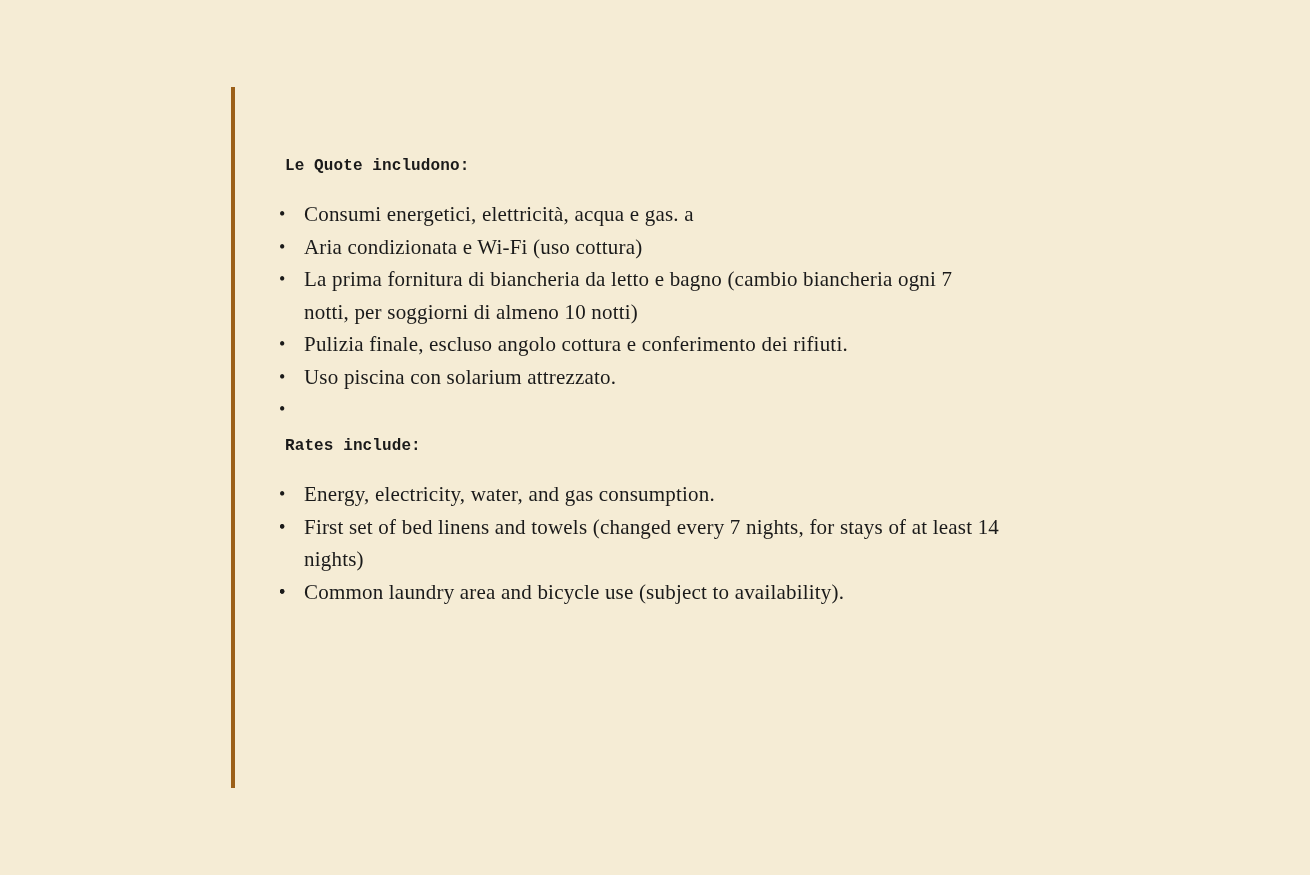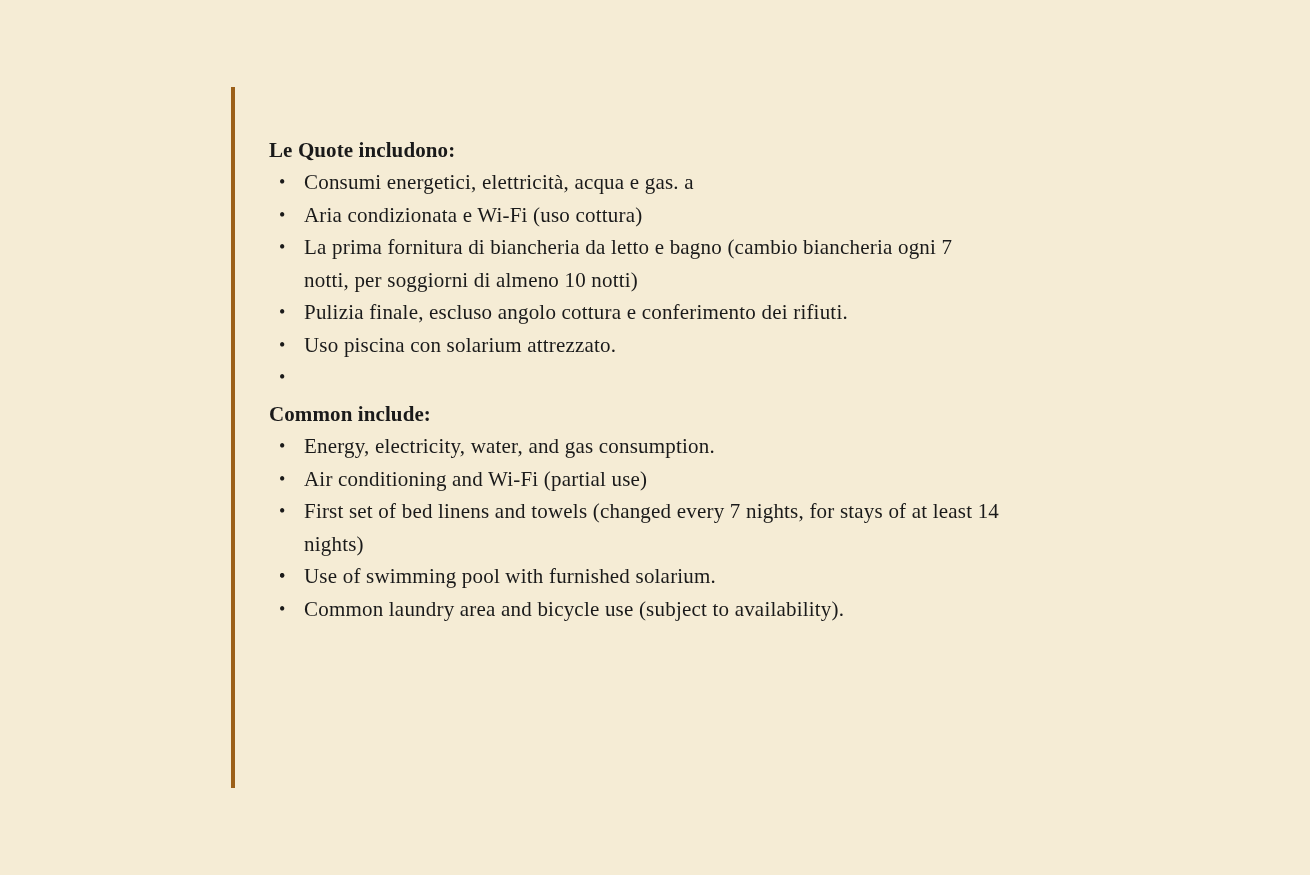--- a/index.html
+++ b/index.html
@@ -24,24 +24,25 @@
     background: #9b5f18;
   }
   .content {
     position: absolute;
     left: 269px;
     top: 134px;
     width: 780px;
   }
   .section-title {
     font-weight: bold;
-    font-size: 21px;
+    font-size: 16px;
     line-height: 32px;
-    margin: 0;
+    margin: 16px;
     letter-spacing: 0.1px;
+    font-family: Liberation Mono, monospace;
   }
   ul.items {
     list-style: none;
     margin: 0;
     padding: 0;
   }
   ul.items li {
     position: relative;
     padding-left: 35px;
     font-size: 21px;
@@ -73,24 +74,24 @@
       <li><span class="bullet">•</span><span class="item-text">Consumi energetici, elettricità, acqua e gas. a</span></li>
       <li><span class="bullet">•</span><span class="item-text">Aria condizionata e Wi-Fi (uso cottura)</span></li>
       <li><span class="bullet">•</span><span class="item-text wrap-it-1">La prima fornitura di biancheria da letto e bagno (cambio biancheria ogni 7 notti, per soggiorni di almeno 10 notti)</span></li>
       <li><span class="bullet">•</span><span class="item-text">Pulizia finale, escluso angolo cottura e conferimento dei rifiuti.</span></li>
       <li><span class="bullet">•</span><span class="item-text">Uso piscina con solarium attrezzato.</span></li>
       <li><span class="bullet">•</span></li>
     </ul>
   </div>
 
   <div class="section">
-    <h2 class="section-title">Common include:</h2>
+    <h2 class="section-title">Rates include:</h2>
     <ul class="items">
       <li><span class="bullet">•</span><span class="item-text">Energy, electricity, water, and gas consumption.</span></li>
-      <li><span class="bullet">•</span><span class="item-text">Air conditioning and Wi-Fi (partial use)</span></li>
+      <li><span class="bullet">•</span></li>
       <li><span class="bullet">•</span><span class="item-text wrap-en-2">First set of bed linens and towels (changed every 7 nights, for stays of at least 14 nights)</span></li>
       <li><span class="bullet">•</span></li>
-      <li><span class="bullet">•</span><span class="item-text">Use of swimming pool with furnished solarium.</span></li>
+      <li><span class="bullet">•</span></li>
       <li><span class="bullet">•</span><span class="item-text">Common laundry area and bicycle use (subject to availability).</span></li>
     </ul>
   </div>
 
 </div>
 
 </body></html>

